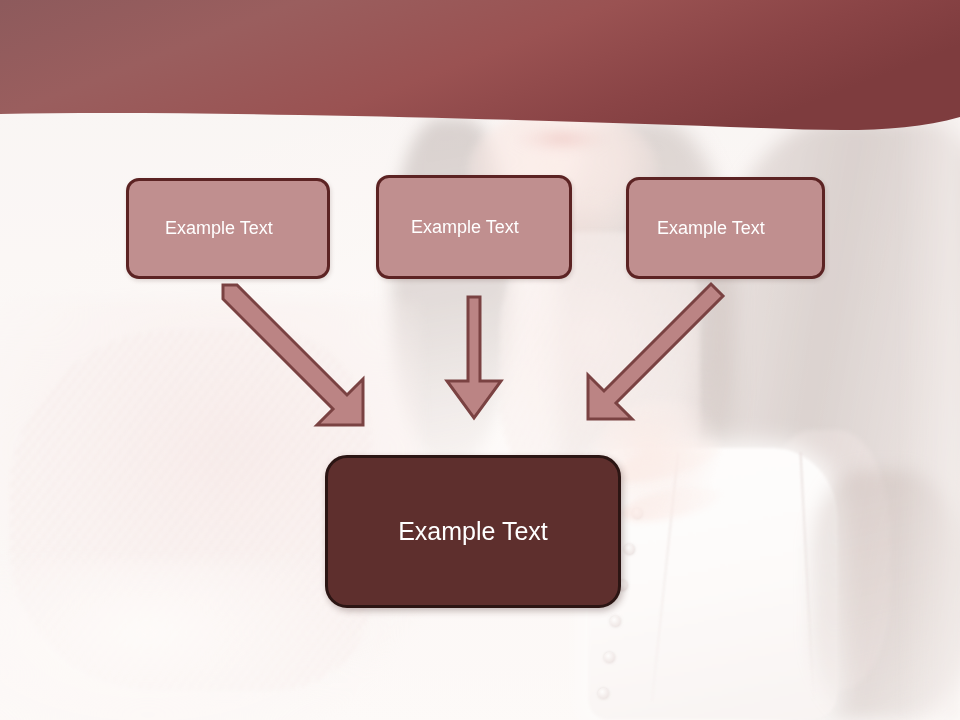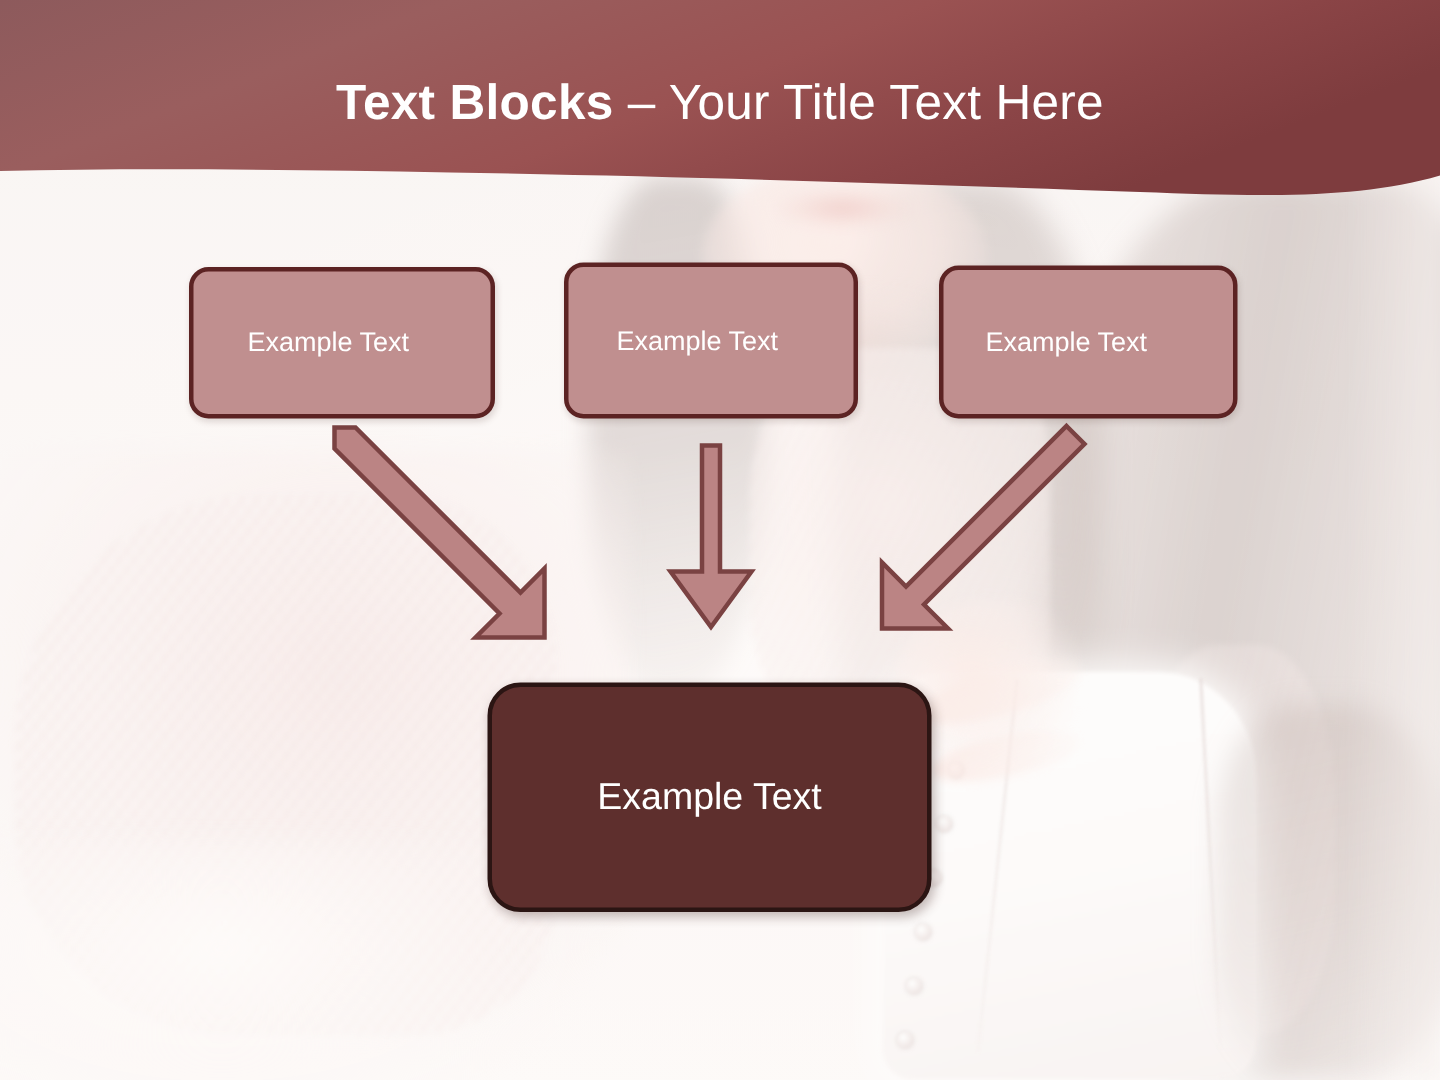--- a/index.html
+++ b/index.html
@@ -289,23 +289,20 @@
         <stop offset="0%" stop-color="#8d5a5c"></stop>
         <stop offset="28%" stop-color="#9a5e5e"></stop>
         <stop offset="58%" stop-color="#9a5252"></stop>
         <stop offset="82%" stop-color="#8a4446"></stop>
         <stop offset="100%" stop-color="#7e3c3e"></stop>
       </linearGradient>
     </defs>
     <path d="M0,0 L960,0 L960,117 C905,133 840,131 760,128 C620,123 470,118 300,115 C190,113 90,112 0,114 Z" fill="url(#hdrGrad)"></path>
   </svg>
 
-  <div id="header-title">
-    <span class="t-strong">Text Blocks</span><span class="t-rest"> – Your Title Text Here</span>
-  </div>
 
   <svg id="arrow-left" class="arrow-svg" width="160" height="145" viewBox="0 0 160 145">
     <path d="M8,2 L22,2 L132,112 L148,96 L148,142 L102,142 L118,126 L8,16 Z" fill="#bb8484" stroke="#7a4242" stroke-width="3" stroke-linejoin="miter"></path>
   </svg>
 
   <svg id="arrow-mid" class="arrow-svg" width="62" height="126" viewBox="0 0 62 126">
     <path d="M25,2 L37,2 L37,86 L58,86 L31,123 L4,86 L25,86 Z" fill="#bb8484" stroke="#7a4242" stroke-width="3" stroke-linejoin="miter"></path>
   </svg>
 
   <svg id="arrow-right" class="arrow-svg" width="145" height="145" viewBox="0 0 145 145">

